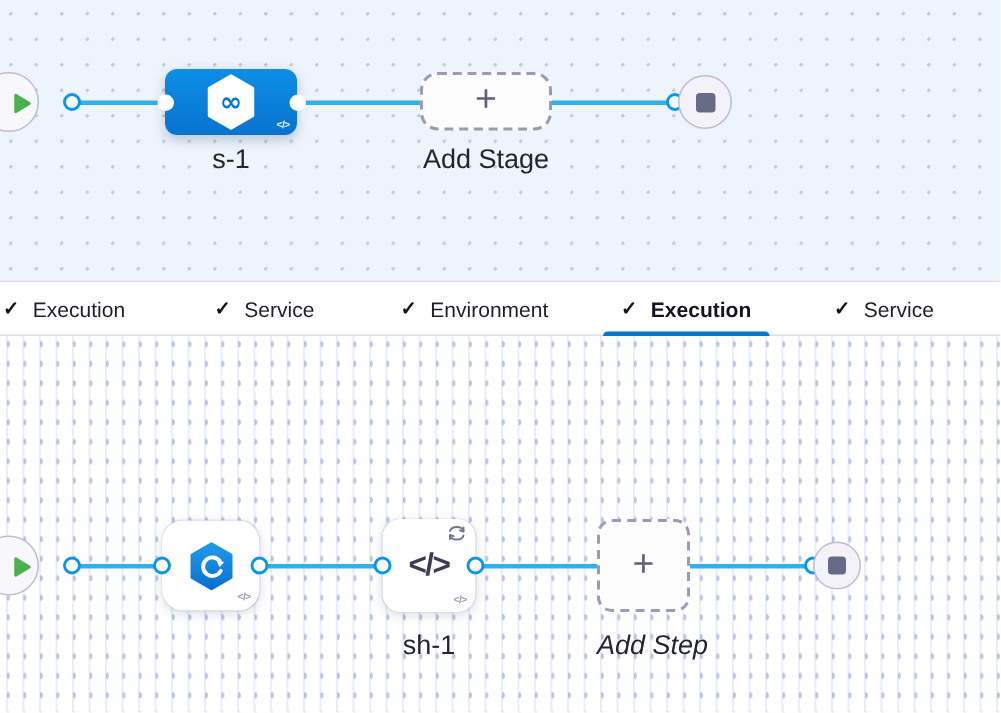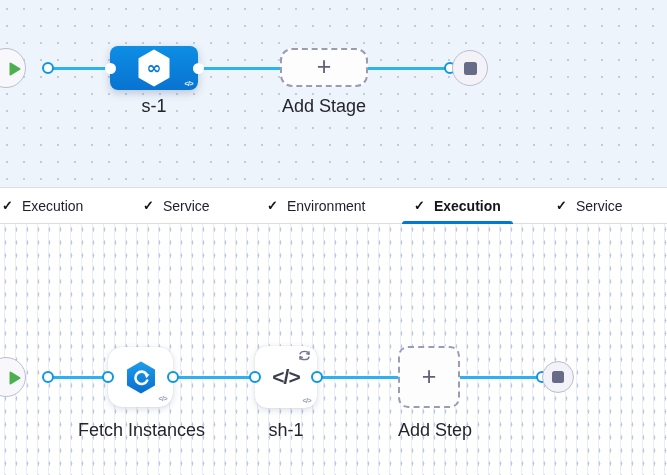--- a/index.html
+++ b/index.html
@@ -142,40 +142,39 @@
           </linearGradient>
         </defs>
         <polygon points="15,1.5 28,9 28,24 15,31.5 2,24 2,9" fill="url(#fg)" stroke="url(#fg)" stroke-width="2" stroke-linejoin="round"></polygon>
         <path d="M20.5 13 A6.2 6.2 0 1 0 21.2 19.5" fill="none" stroke="#ffffff" stroke-width="2.6" stroke-linecap="round"></path>
         <polygon points="18.2,12.2 23.5,13.6 20.3,17.2" fill="#ffffff"></polygon>
       </svg>
       <span class="code-badge badge-gray" style="right:6px;bottom:5px;">&lt;/&gt;</span>
     </div>
     <div class="ring" style="left:101.5px;top:146.5px;"></div>
     <div class="ring" style="left:166.5px;top:146.5px;"></div>
-    <div class="node-label" style="left:78px;top:196px;width:125px;">Fetch Instances</div>
 
     <div class="card step-node" style="left:255px;top:122px;width:62px;height:62px;border-radius:12px;">
       <span class="shell-glyph">&lt;/&gt;</span>
       <svg width="15" height="13" viewBox="0 0 15 13" style="position:absolute;right:5px;top:3px;">
         <path d="M3 5 A4.6 3.4 0 0 1 12 5" fill="none" stroke="#72758f" stroke-width="1.3" stroke-linecap="round"></path>
         <path d="M12 2.7 L12 5.4 L9.6 4.6" fill="none" stroke="#72758f" stroke-width="1.3" stroke-linejoin="round" stroke-linecap="round"></path>
         <path d="M12 8 A4.6 3.4 0 0 1 3 8" fill="none" stroke="#72758f" stroke-width="1.3" stroke-linecap="round"></path>
         <path d="M3 10.3 L3 7.6 L5.4 8.4" fill="none" stroke="#72758f" stroke-width="1.3" stroke-linejoin="round" stroke-linecap="round"></path>
       </svg>
       <span class="code-badge badge-gray" style="right:6px;bottom:4px;">&lt;/&gt;</span>
     </div>
     <div class="ring" style="left:248.5px;top:146.5px;"></div>
     <div class="ring" style="left:310.5px;top:146.5px;"></div>
     <div class="node-label" style="left:255px;top:196px;width:62px;">sh-1</div>
 
     <div class="card add-node" style="left:398px;top:122px;width:62px;height:62px;border-radius:10px;">
       <span class="plus">+</span>
     </div>
-    <div class="node-label" style="left:398px;top:196px;width:62px;">Add Step</div>
+    <div class="node-label" style="left:398px;top:196px;width:62px;font-style:italic;">Add Step</div>
 
     <div class="ring" style="left:535.5px;top:146.5px;"></div>
 
     <div class="terminal end" style="left:542px;top:137px;width:32px;height:32px;">
       <span class="stop-square" style="width:12px;height:12px;"></span>
     </div>
   </div>
 
 </div>
 

